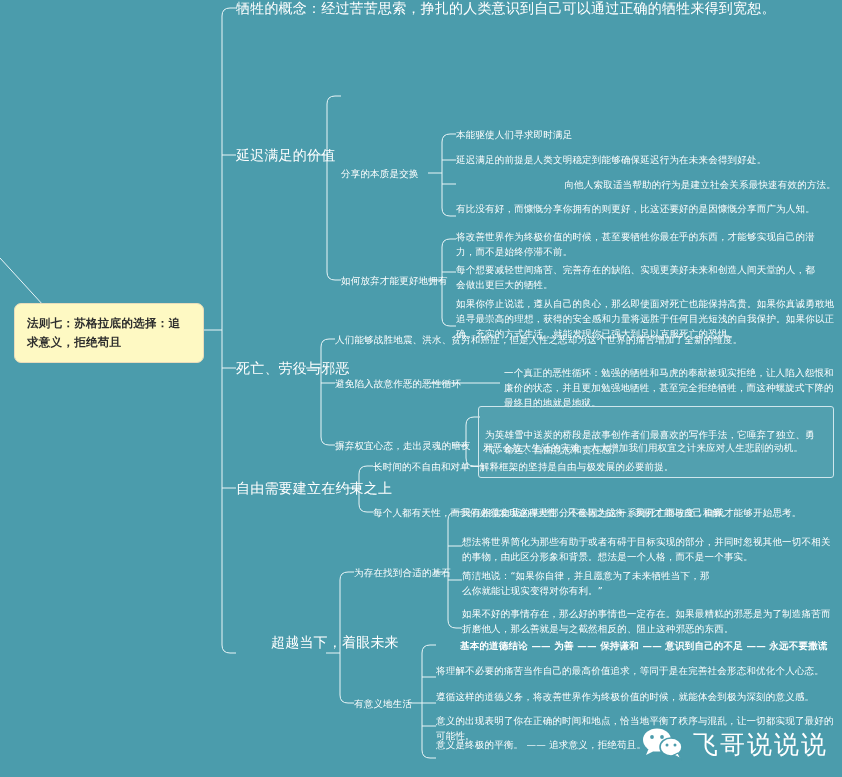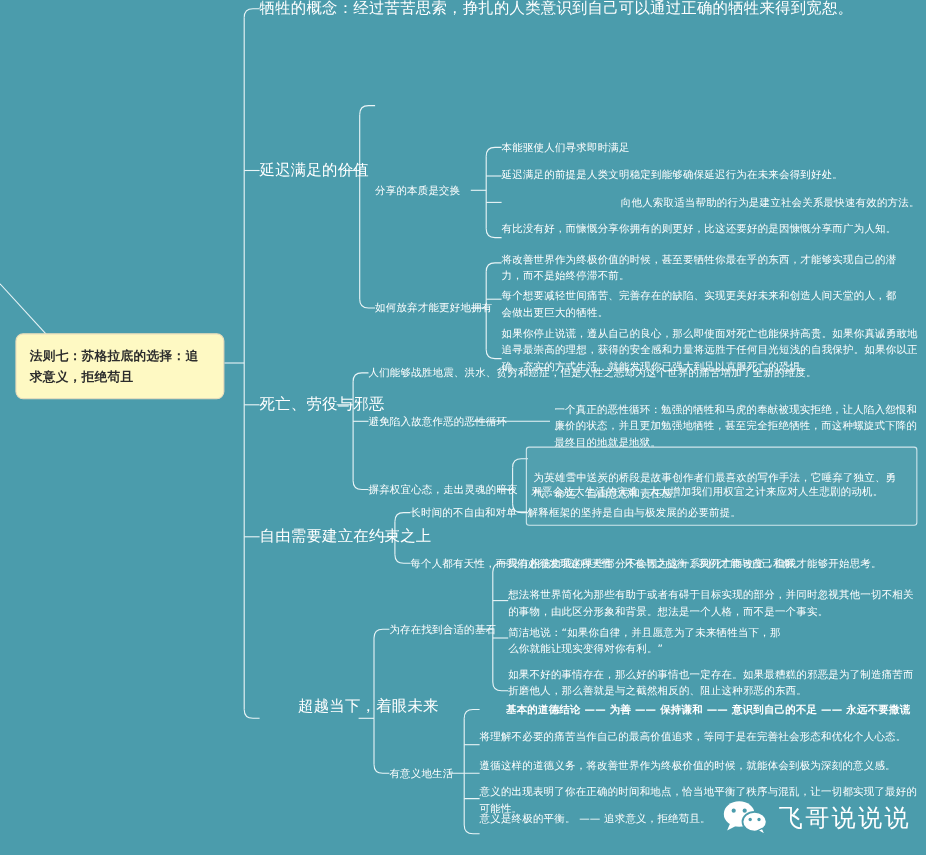--- a/index.html
+++ b/index.html
@@ -47,21 +47,21 @@
     padding: 20px 6px;
     background: rgba(255,255,255,0.045);
   }
 
   .brand {
     position:absolute;
     right: 14px; bottom: 16px;
     display:flex; align-items:center; gap:9px;
     color:#ffffff;
   }
-  .brand-text { font-size: 22px; letter-spacing: 2px; font-family:"DejaVu Sans","Liberation Sans",sans-serif; }
+  .brand-text { font-size: 25px; letter-spacing: 2px; font-family:"DejaVu Sans","Liberation Sans",sans-serif; }
 </style>
 </head>
 <body>
 
 <div id="canvas">
 
   <svg class="links" xmlns="http://www.w3.org/2000/svg">
     <g fill="none" stroke="#eaf5f7" stroke-width="1">
 
       <path d="M0 258 L44 306"></path>

